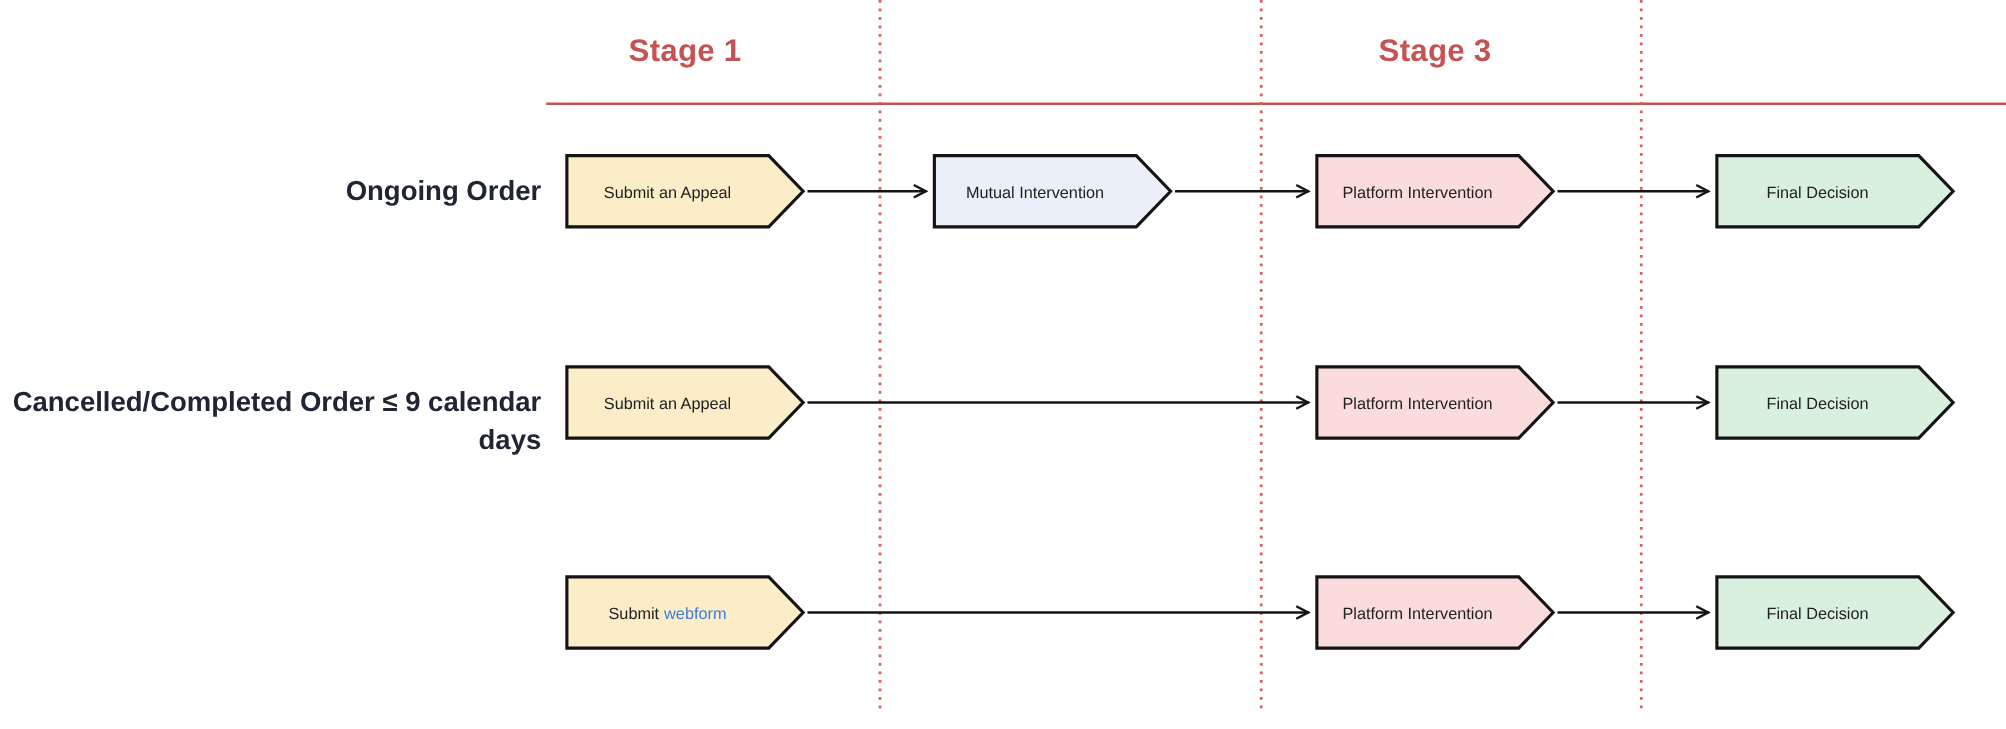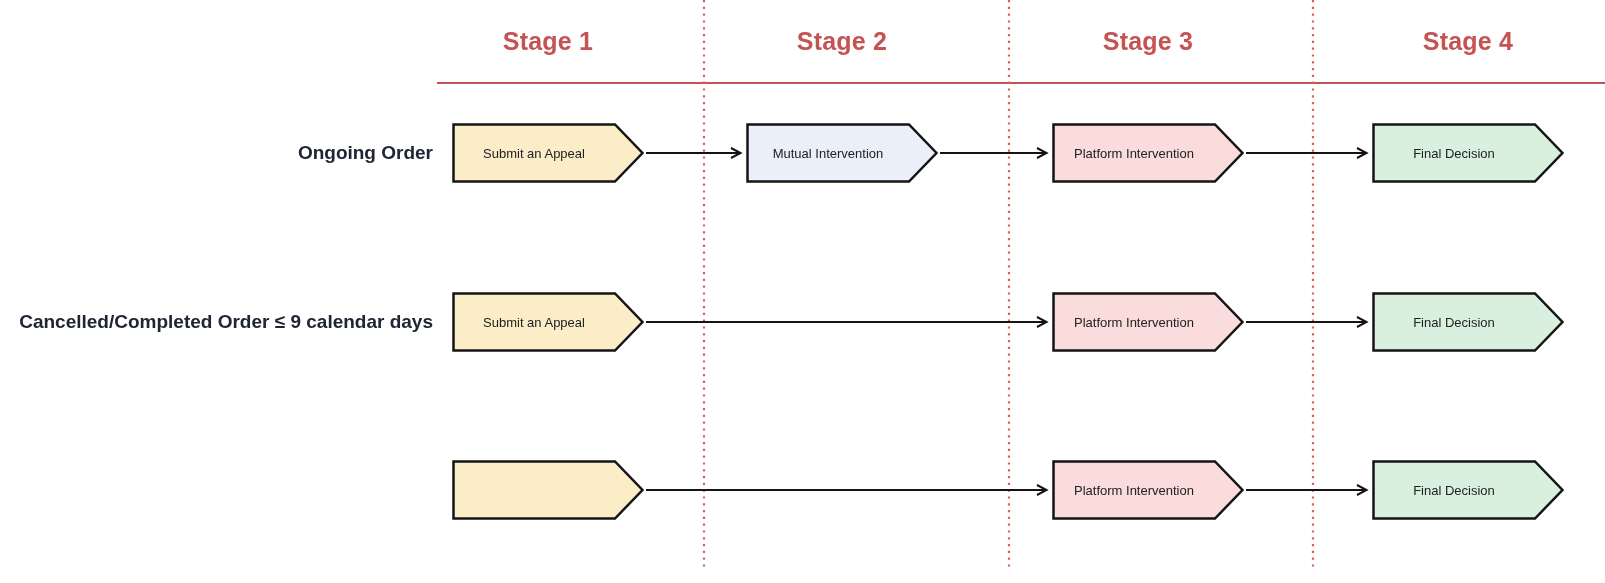--- a/index.html
+++ b/index.html
@@ -31,21 +31,21 @@
     letter-spacing: 0.2px;
   }
 
   .row-label {
     position: absolute;
     left: 0;
     width: 433px;
     height: 30px;
     line-height: 30px;
     text-align: right;
-    font-size: 19px;
+    font-size: 22px;
     font-weight: 700;
     color: var(--row-label-dark);
   }
 
   .step { position: absolute; width: 192px; height: 60px; }
   .step-shape { position: absolute; left: 0; top: 0; overflow: visible; }
   .step-shape polygon { stroke: var(--step-border); stroke-width: 2.5; stroke-linejoin: miter; }
   .fill-yellow { fill: var(--step-yellow); }
   .fill-blue   { fill: var(--step-blue); }
   .fill-pink   { fill: var(--step-pink); }
@@ -91,23 +91,21 @@
 
       <line class="arrow" x1="646" y1="322" x2="1047" y2="322" marker-end="url(#arrowhead)"></line>
       <line class="arrow" x1="1246" y1="322" x2="1367" y2="322" marker-end="url(#arrowhead)"></line>
 
       <line class="arrow" x1="646" y1="490" x2="1047" y2="490" marker-end="url(#arrowhead)"></line>
       <line class="arrow" x1="1246" y1="490" x2="1367" y2="490" marker-end="url(#arrowhead)"></line>
     </g>
   </svg>
 
   <div class="stage-header" style="left:468px">Stage 1</div>
-  <div class="stage-header" style="left:762px">Stage 2</div>
   <div class="stage-header" style="left:1068px">Stage 3</div>
-  <div class="stage-header" style="left:1388px">Stage 4</div>
 
   <div class="row-label" style="top:138px">Ongoing Order</div>
   <div class="row-label" style="top:307px">Cancelled/Completed Order ≤ 9 calendar days</div>
 
   <div class="step" style="left:452px; top:123px">
     <svg class="step-shape" width="192" height="60" viewBox="0 0 192 60">
       <polygon class="fill-yellow" points="1.5,1.5 163,1.5 190.5,30 163,58.5 1.5,58.5"></polygon>
     </svg>
     <span class="step-label">Submit an Appeal</span>
   </div>
@@ -146,20 +144,24 @@
     <svg class="step-shape" width="192" height="60" viewBox="0 0 192 60">
       <polygon class="fill-green" points="1.5,1.5 163,1.5 190.5,30 163,58.5 1.5,58.5"></polygon>
     </svg>
     <span class="step-label">Final Decision</span>
   </div>
 
   <div class="step" style="left:452px; top:460px">
     <svg class="step-shape" width="192" height="60" viewBox="0 0 192 60">
       <polygon class="fill-yellow" points="1.5,1.5 163,1.5 190.5,30 163,58.5 1.5,58.5"></polygon>
     </svg>
+    <span class="step-label">
+      <span>Submit</span>
+      <a class="link">webform</a>
+    </span>
   </div>
   <div class="step" style="left:1052px; top:460px">
     <svg class="step-shape" width="192" height="60" viewBox="0 0 192 60">
       <polygon class="fill-pink" points="1.5,1.5 163,1.5 190.5,30 163,58.5 1.5,58.5"></polygon>
     </svg>
     <span class="step-label">Platform Intervention</span>
   </div>
   <div class="step" style="left:1372px; top:460px">
     <svg class="step-shape" width="192" height="60" viewBox="0 0 192 60">
       <polygon class="fill-green" points="1.5,1.5 163,1.5 190.5,30 163,58.5 1.5,58.5"></polygon>

